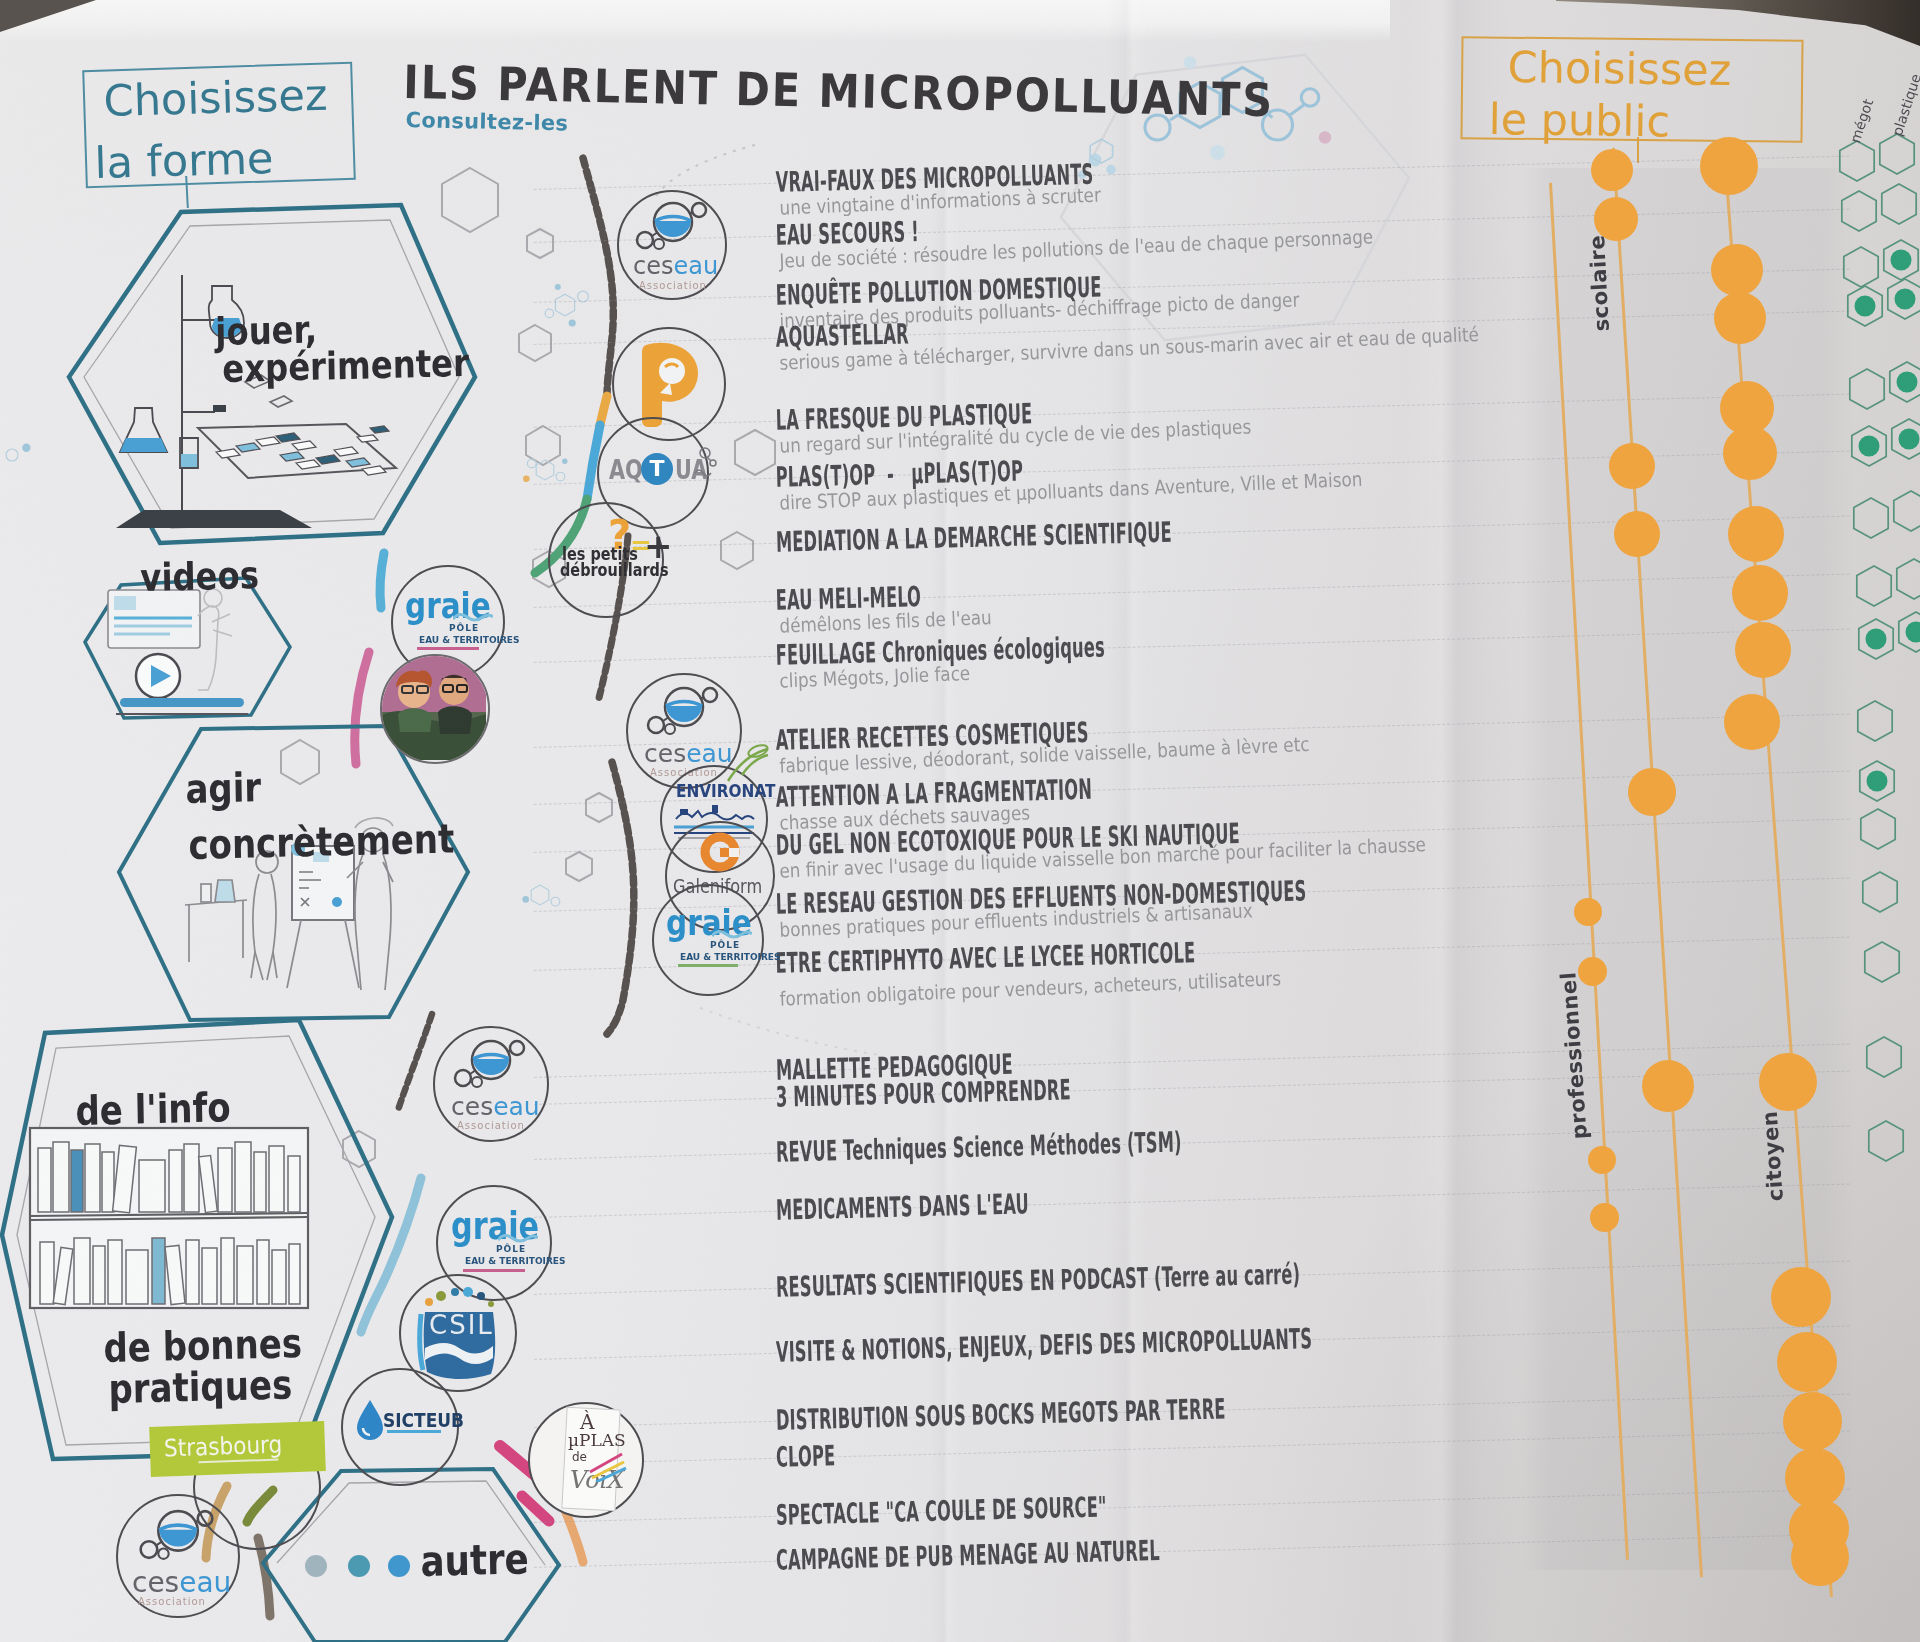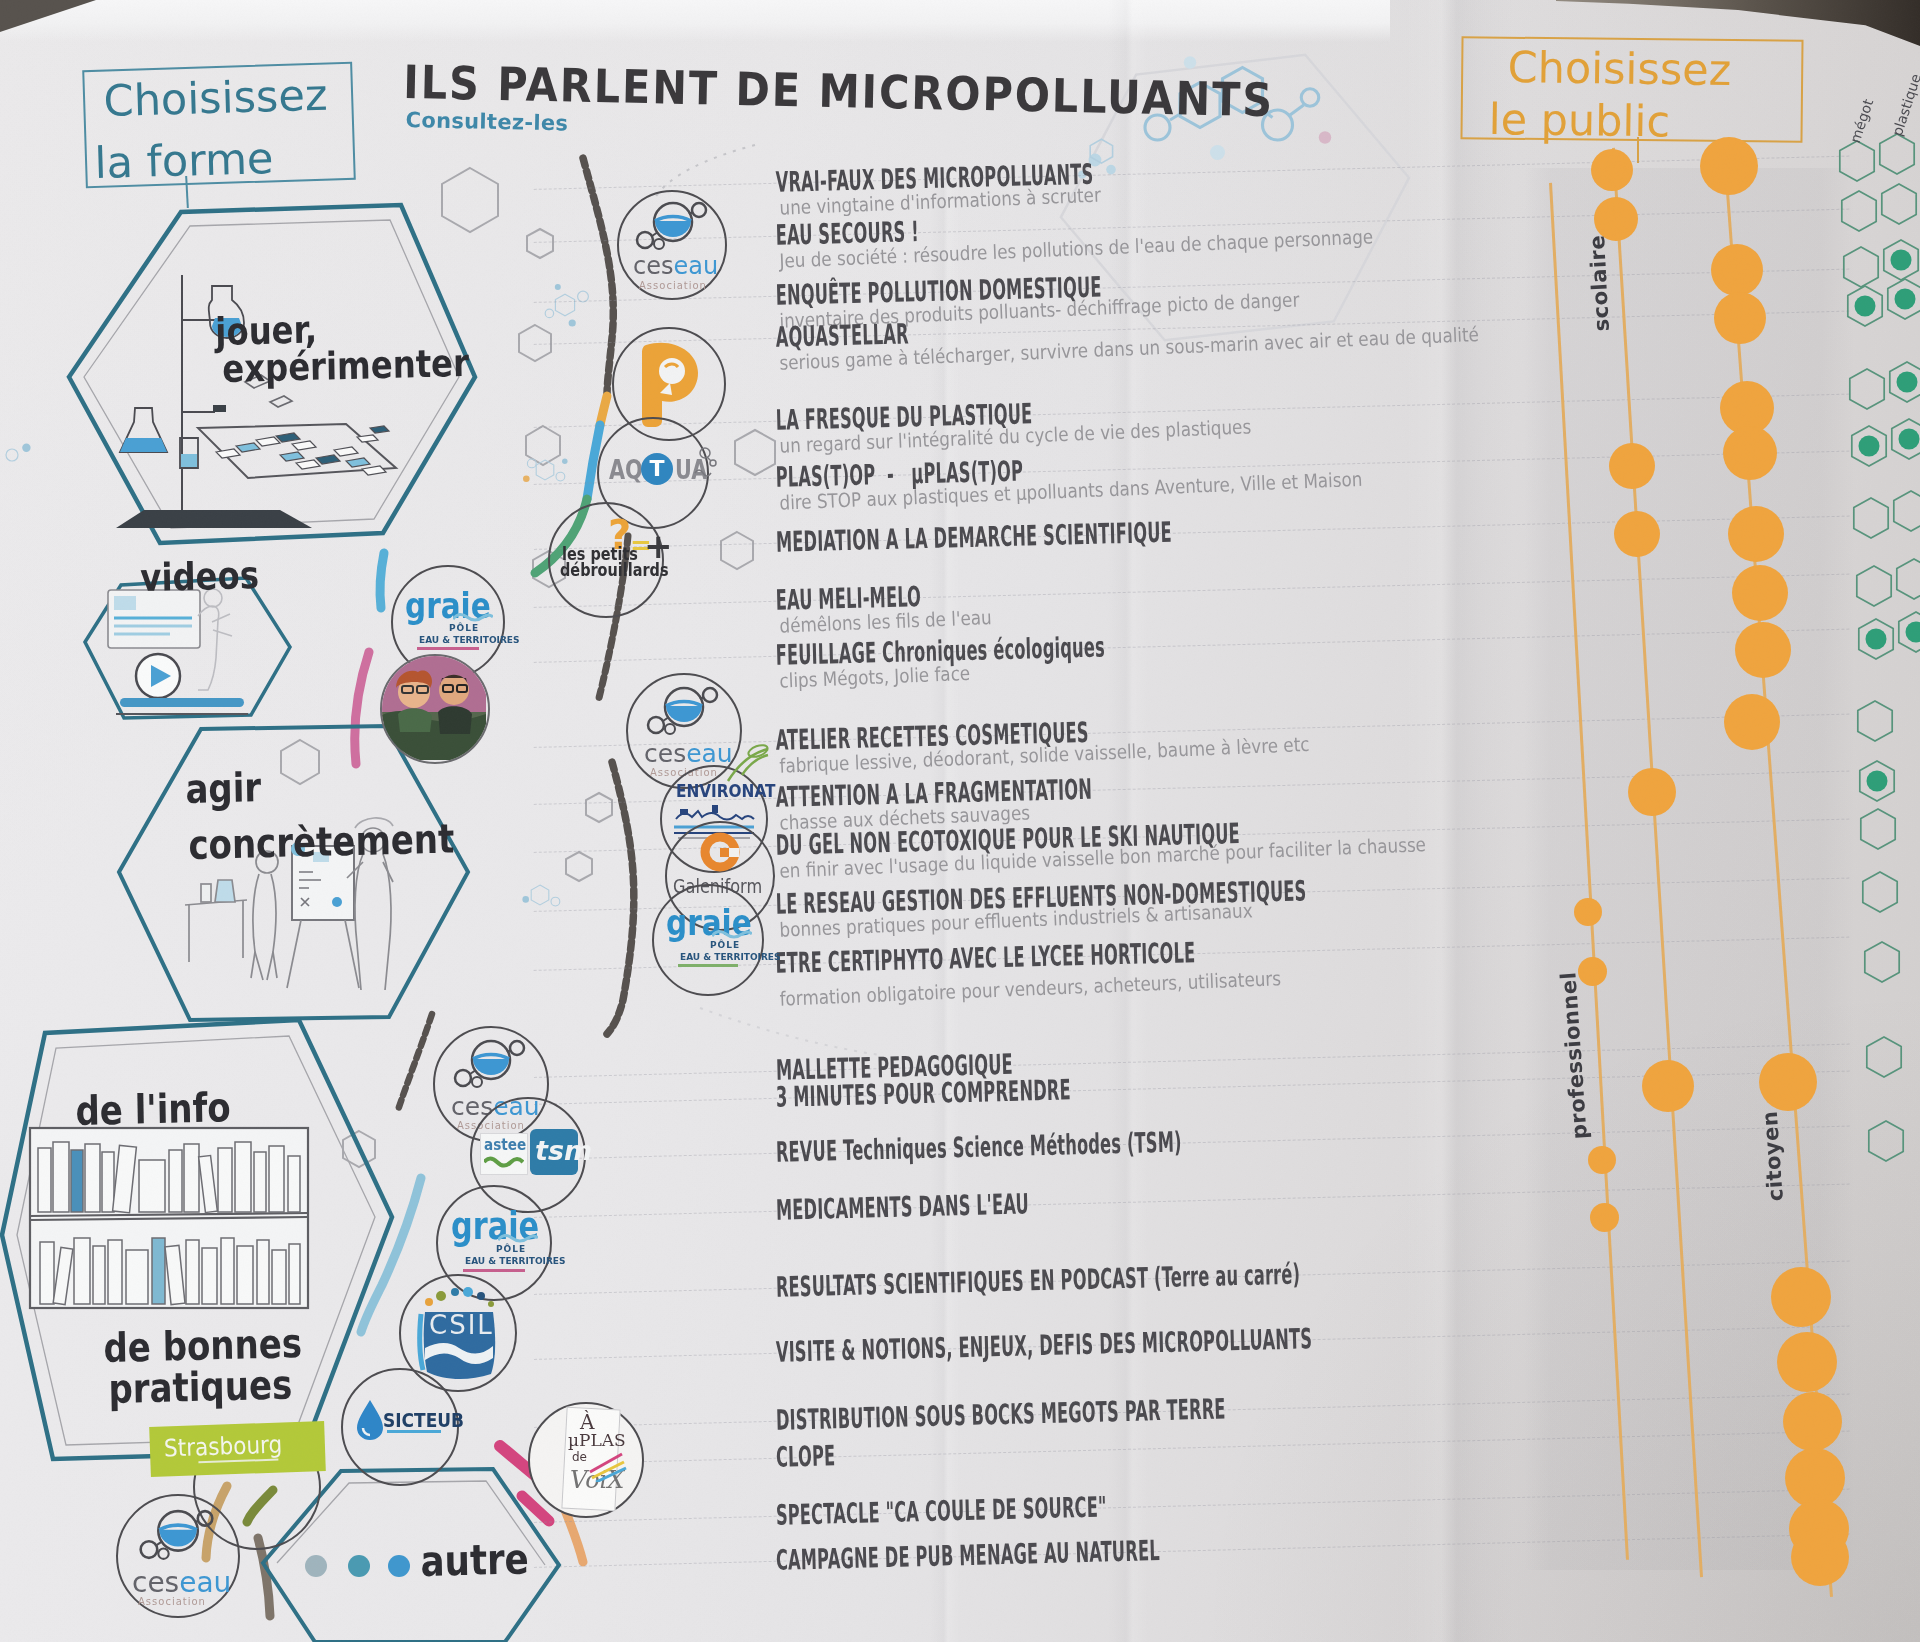--- a/index.html
+++ b/index.html
@@ -560,29 +560,20 @@
       <circle cx="12" cy="40" r="8" stroke="#4b4b50" stroke-width="2.5"></circle>
       <circle cx="26" cy="44" r="5" stroke="#4b4b50" stroke-width="2"></circle>
       <circle cx="66" cy="10" r="7" stroke="#4b4b50" stroke-width="2.5"></circle>
       <line x1="19" y1="36" x2="25" y2="32" stroke="#4b4b50" stroke-width="2"></line>
       <line x1="56" y1="14" x2="60" y2="12" stroke="#4b4b50" stroke-width="2"></line>
     </svg>
     <div class="c" style="left:16px;top:64px;font-size:25px;color:#63636a;font-weight:500"><span>ces</span><span style="color:#3d97d3">eau</span></div>
     <div class="c" style="left:22px;top:92px;font-size:10px;color:#b09a96;letter-spacing:1px">Association</div>
   </div>
 
-  <div class="logo" style="left:470px;top:1097px;width:112px;height:112px">
-    <div class="c" style="left:8px;top:34px;width:46px;height:40px;background:#f6f7f7;border:1px solid #d8d8db"></div>
-    <div class="c" style="left:12px;top:36px;font-size:16px;font-weight:bold;color:#3f7fae;transform:scaleX(.85);transform-origin:0 0">astee</div>
-    <svg class="abs" style="left:12px;top:56px" width="40" height="14" viewBox="0 0 40 14" fill="none">
-        <path d="M0,7 q6,-7 13,0 q7,7 14,0 q6,-6 12,0" stroke="#5f9e45" stroke-width="4"></path>
-      </svg>
-    <div class="c" style="left:58px;top:30px;width:48px;height:46px;background:#2e7ca8;border-radius:6px"></div>
-    <div class="c" style="left:63px;top:36px;font-size:27px;font-weight:bold;font-style:italic;color:#f2f4f5">tsm</div>
-  </div>
 
   <div class="logo" style="left:436px;top:1185px;width:112px;height:112px">
     <div class="c" style="left:13px;top:18px;font-size:37px;font-weight:bold;color:#2b8fc9;transform:scaleX(.82);transform-origin:0 0">graie</div>
     <div class="c" style="left:58px;top:57px;font-size:9px;font-weight:bold;color:#27547d;letter-spacing:1px">PÔLE</div>
     <div class="c" style="left:27px;top:69px;font-size:9px;font-weight:bold;color:#27547d">EAU &amp; TERRITOIRES</div>
     <svg class="abs" style="left:60px;top:45px" width="40" height="12" viewBox="0 0 40 12" fill="none">
         <path d="M0,8 q6,-8 14,-2 q8,6 16,0 q6,-4 10,0" stroke="#7fc0dd" stroke-width="3"></path>
       </svg>
     <div class="c" style="left:25px;top:82px;width:62px;height:3px;background:#c75f8e"></div>
   </div>

